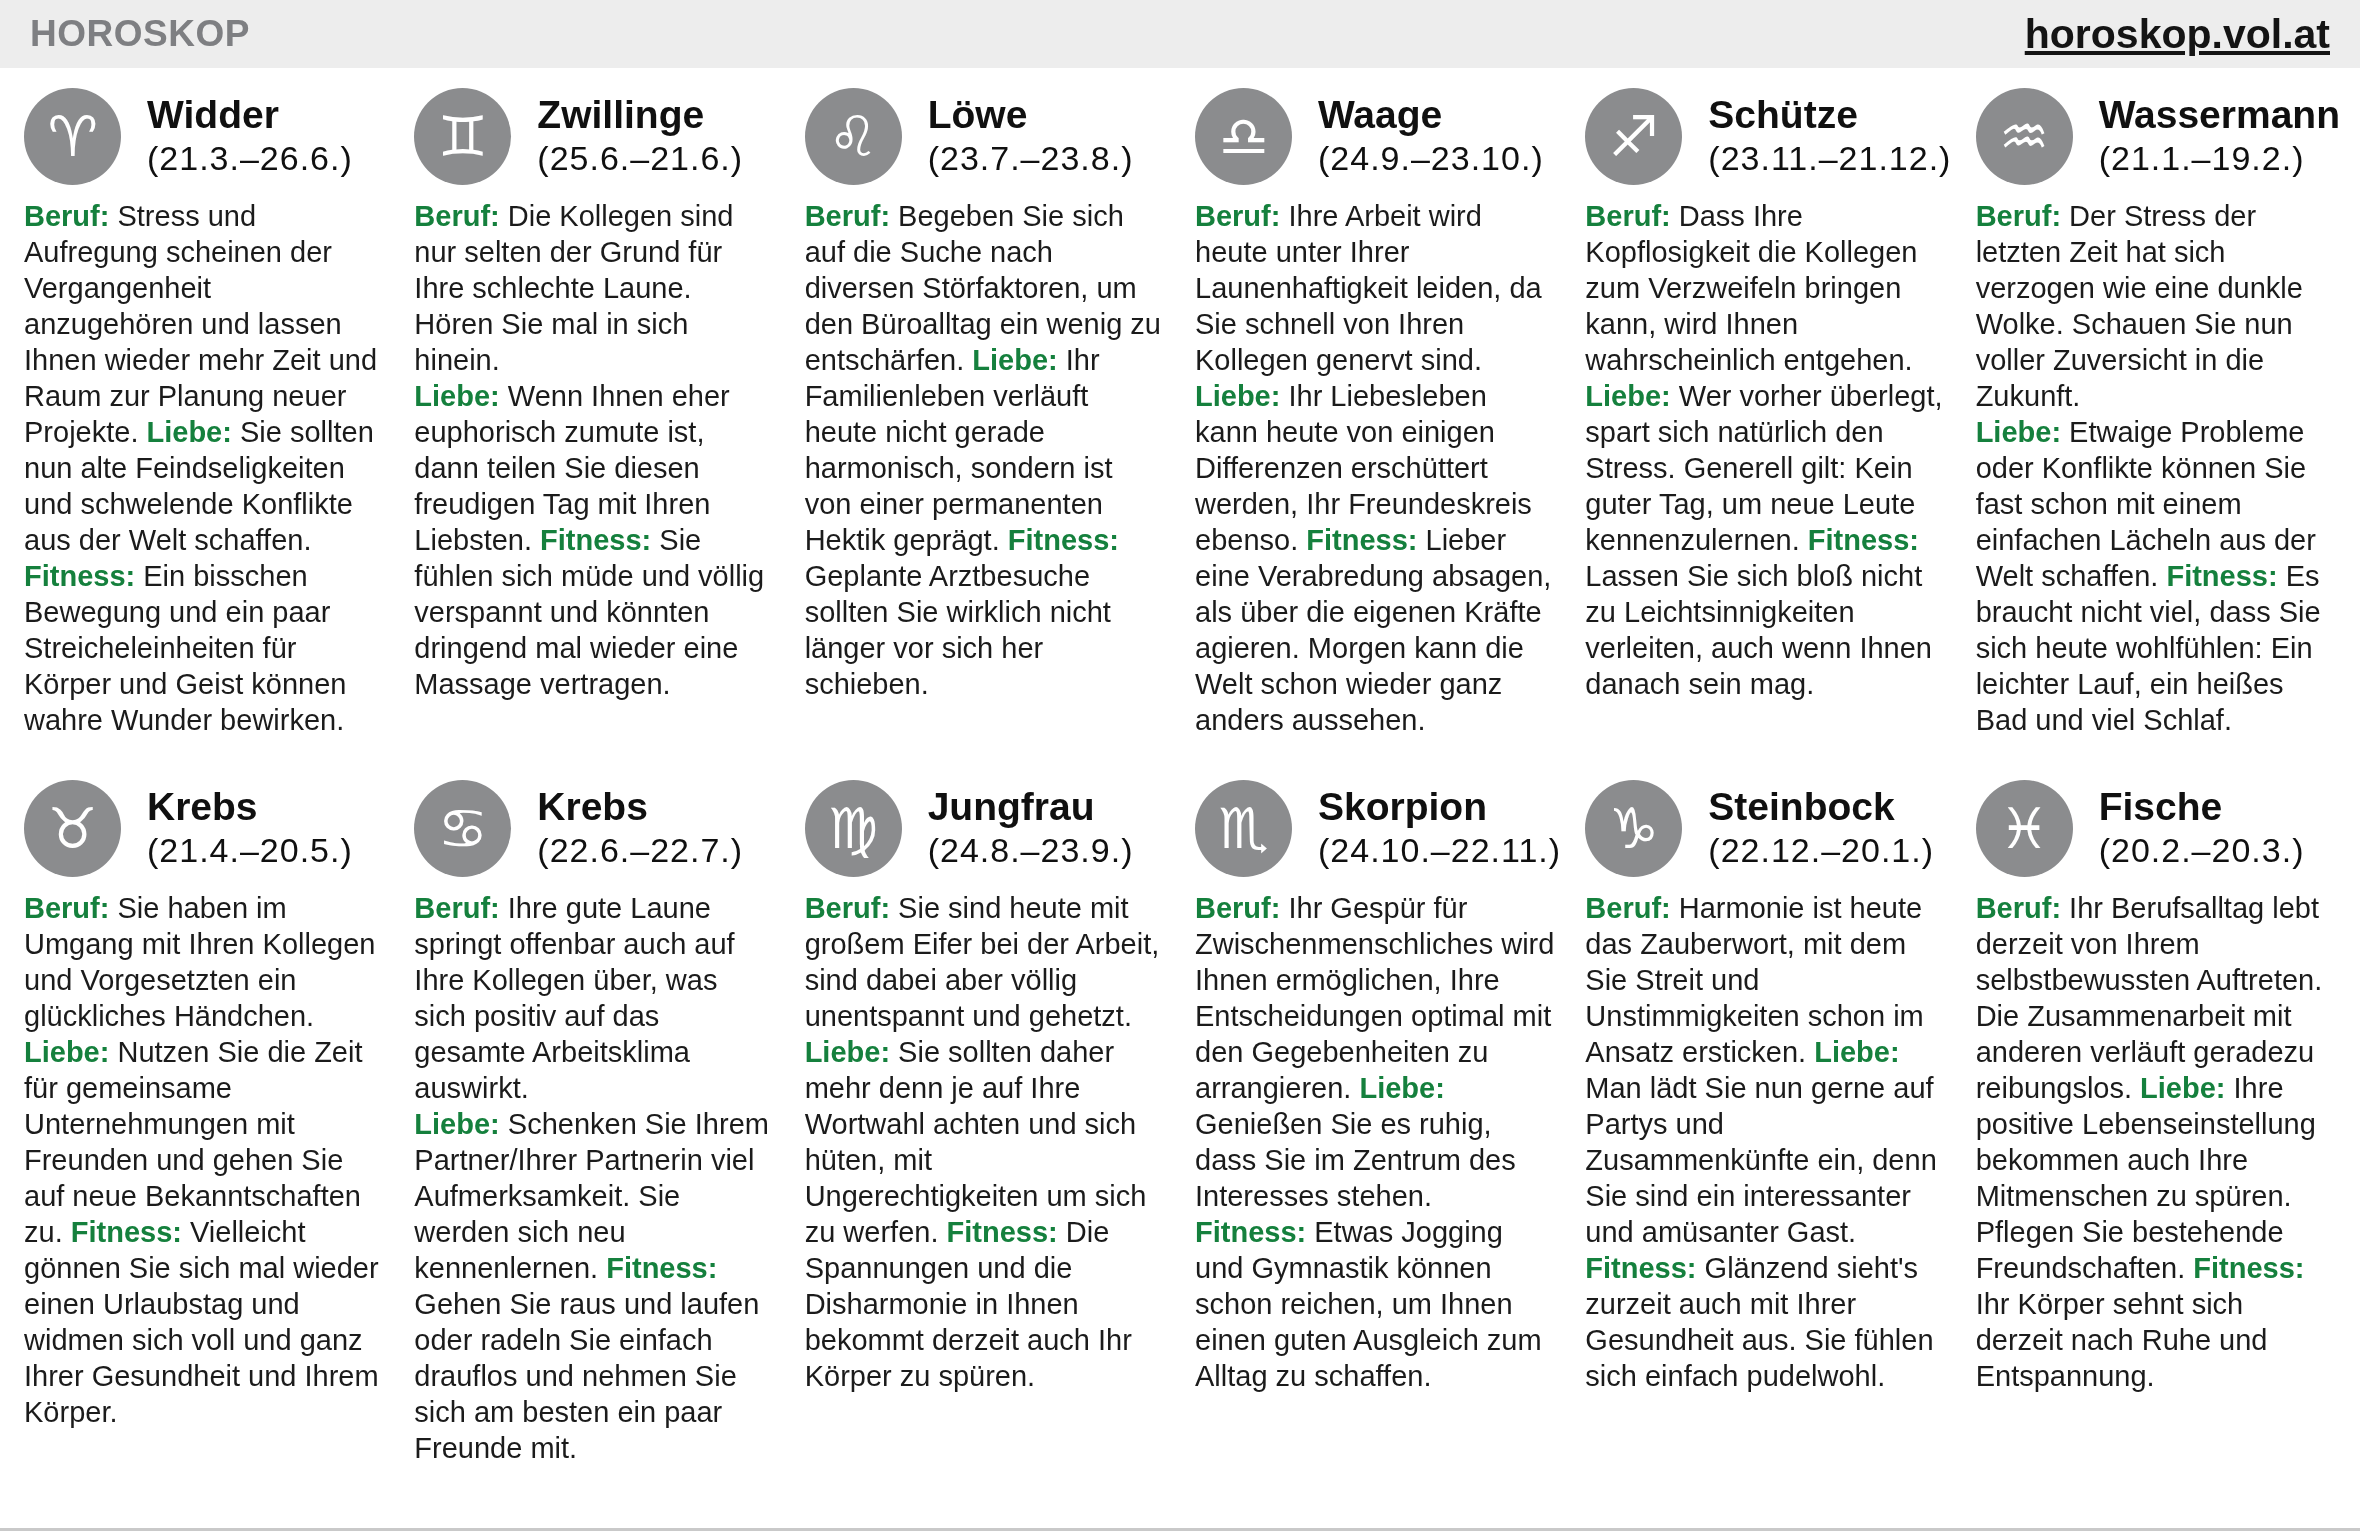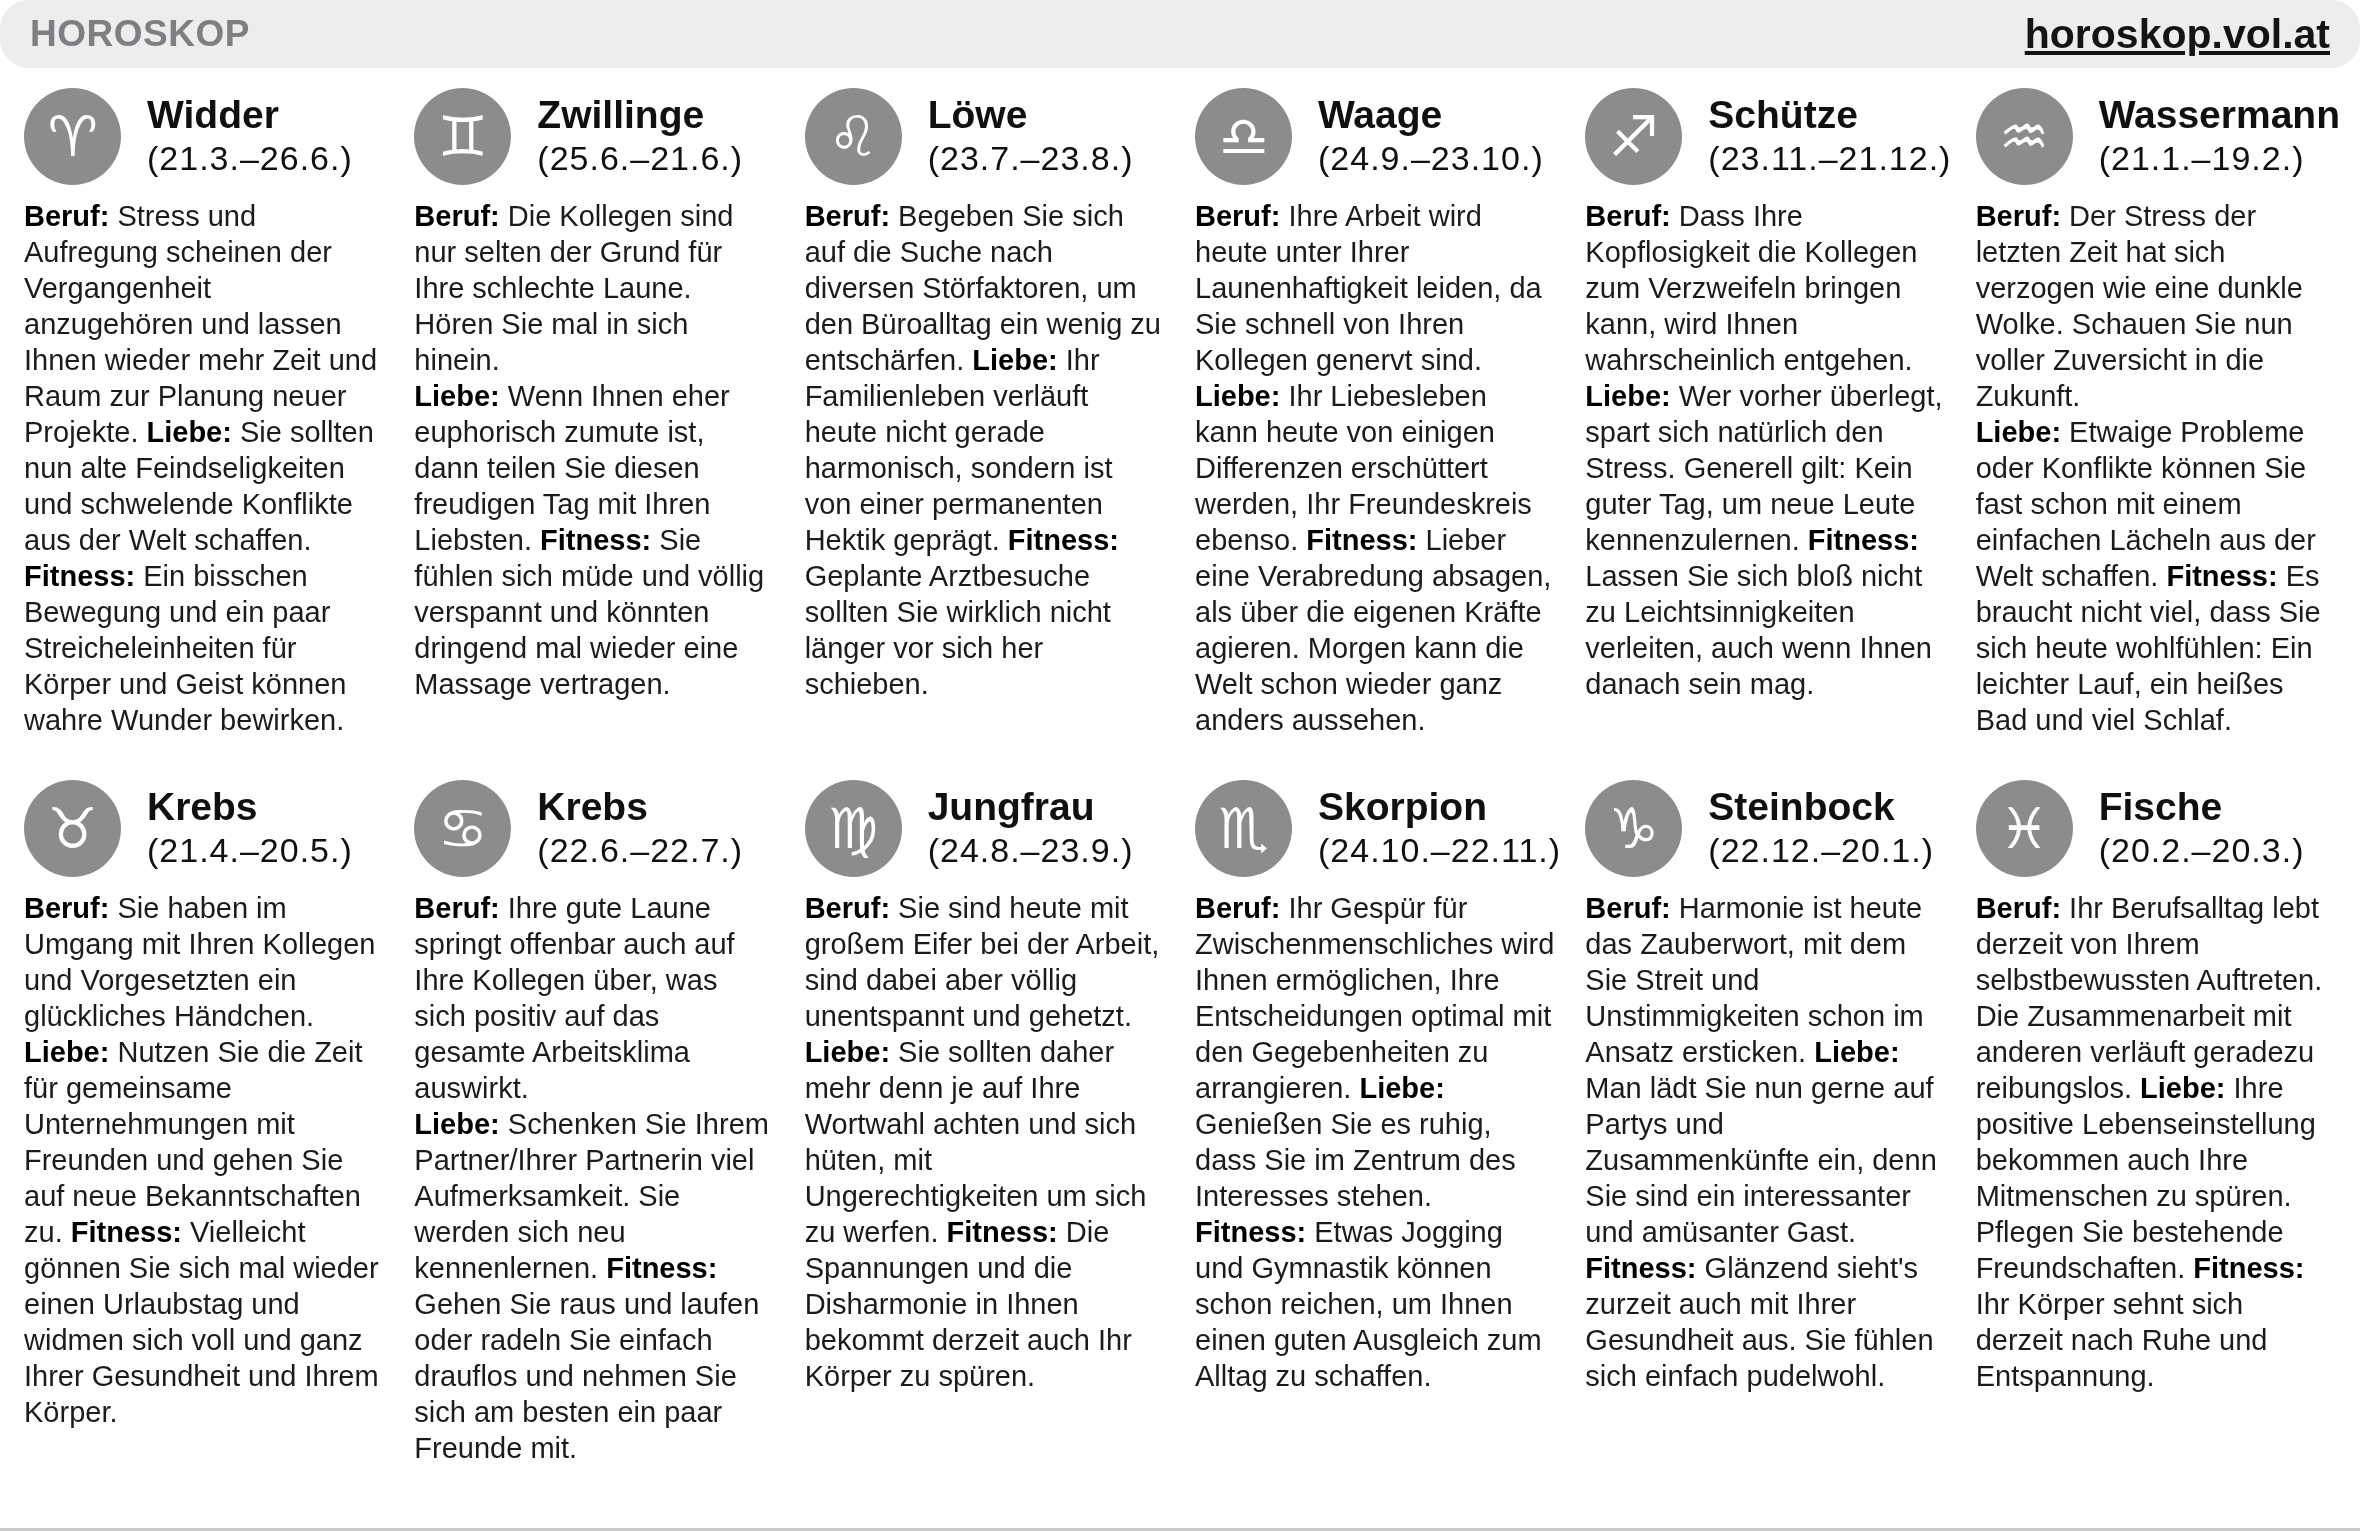--- a/index.html
+++ b/index.html
@@ -13,21 +13,20 @@
   }
   .masthead {
     box-sizing: border-box;
     width: 100%;
     height: 68px;
     background: #ededed;
     display: flex;
     align-items: center;
     justify-content: space-between;
     padding: 0 30px;
-    border-radius: 29px;
   }
   .masthead-title {
     font-size: 37px;
     font-weight: 700;
     color: #7e7f82;
     letter-spacing: 0.5px;
   }
   .masthead-site {
     font-size: 41px;
     font-weight: 700;
@@ -84,21 +83,21 @@
   .sign-body {
     margin-top: 13px;
     font-size: 29px;
     line-height: 36px;
     color: #1b1b1b;
     hyphens: auto;
     -webkit-hyphens: auto;
     word-wrap: break-word;
   }
   .sign-body strong {
-    color: #000000;
+    color: #15803d;
     font-weight: 700;
   }
   .bottom-rule {
     position: absolute;
     left: 0;
     bottom: 0;
     width: 100%;
     height: 3px;
     background: #c9c9c9;
   }

